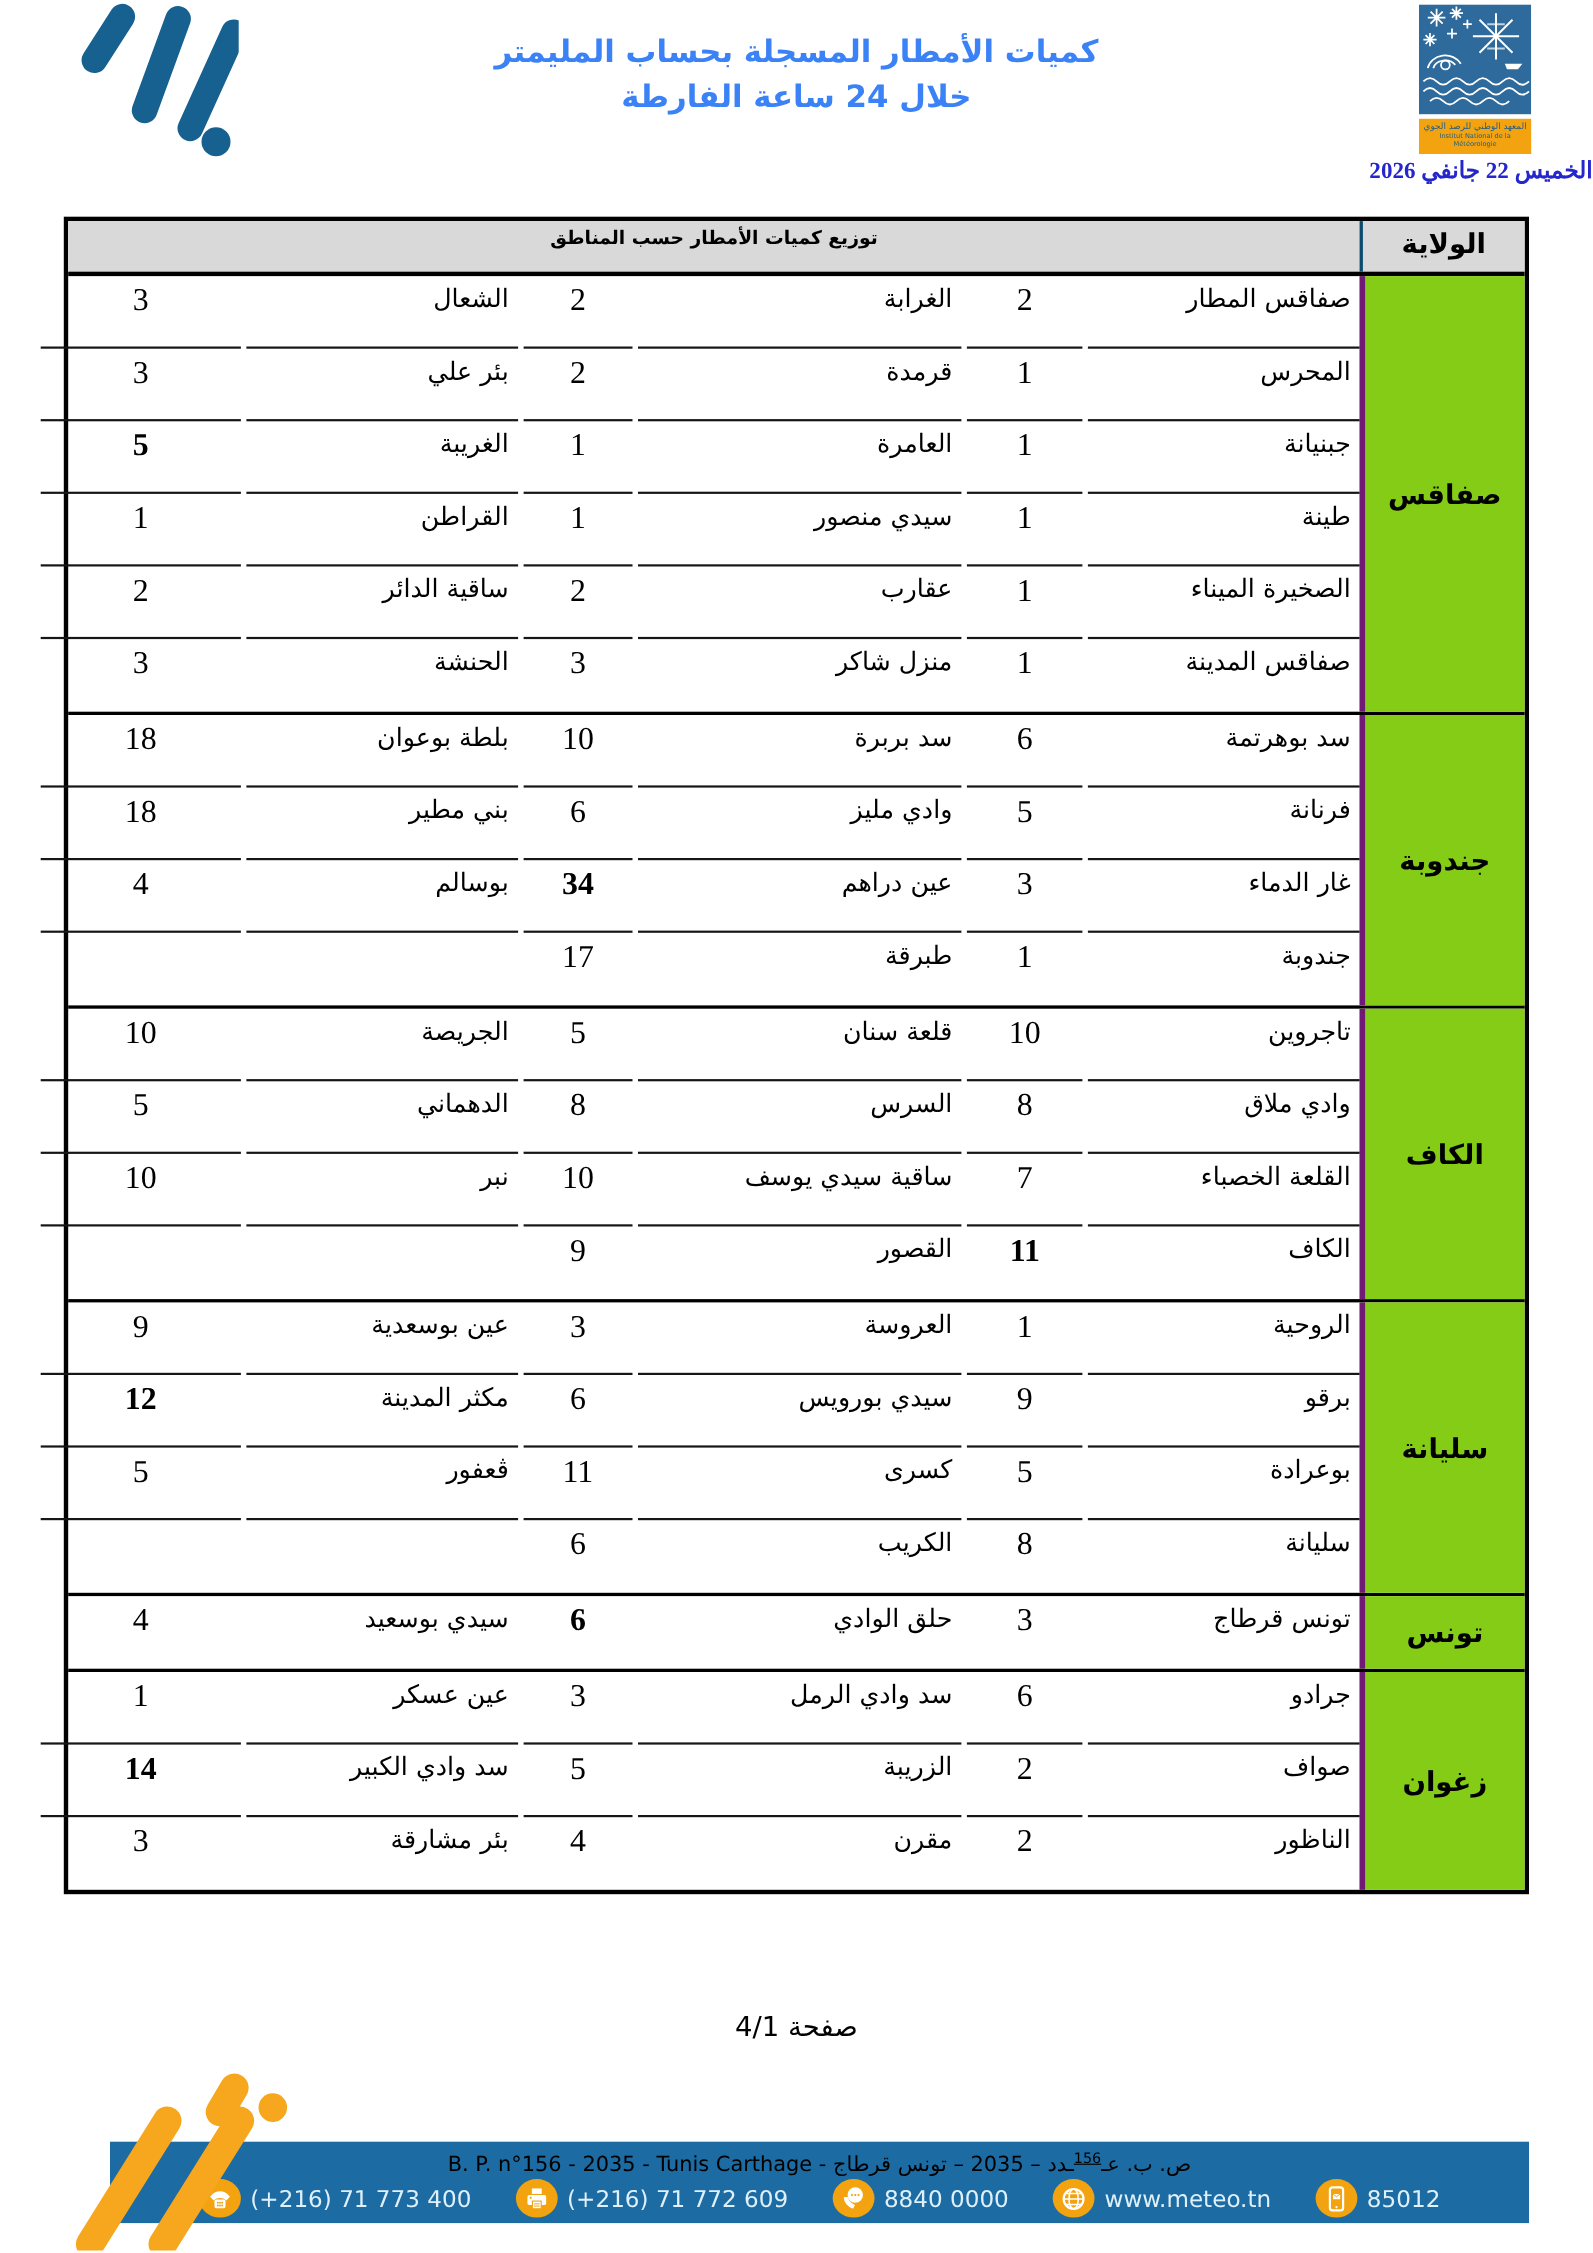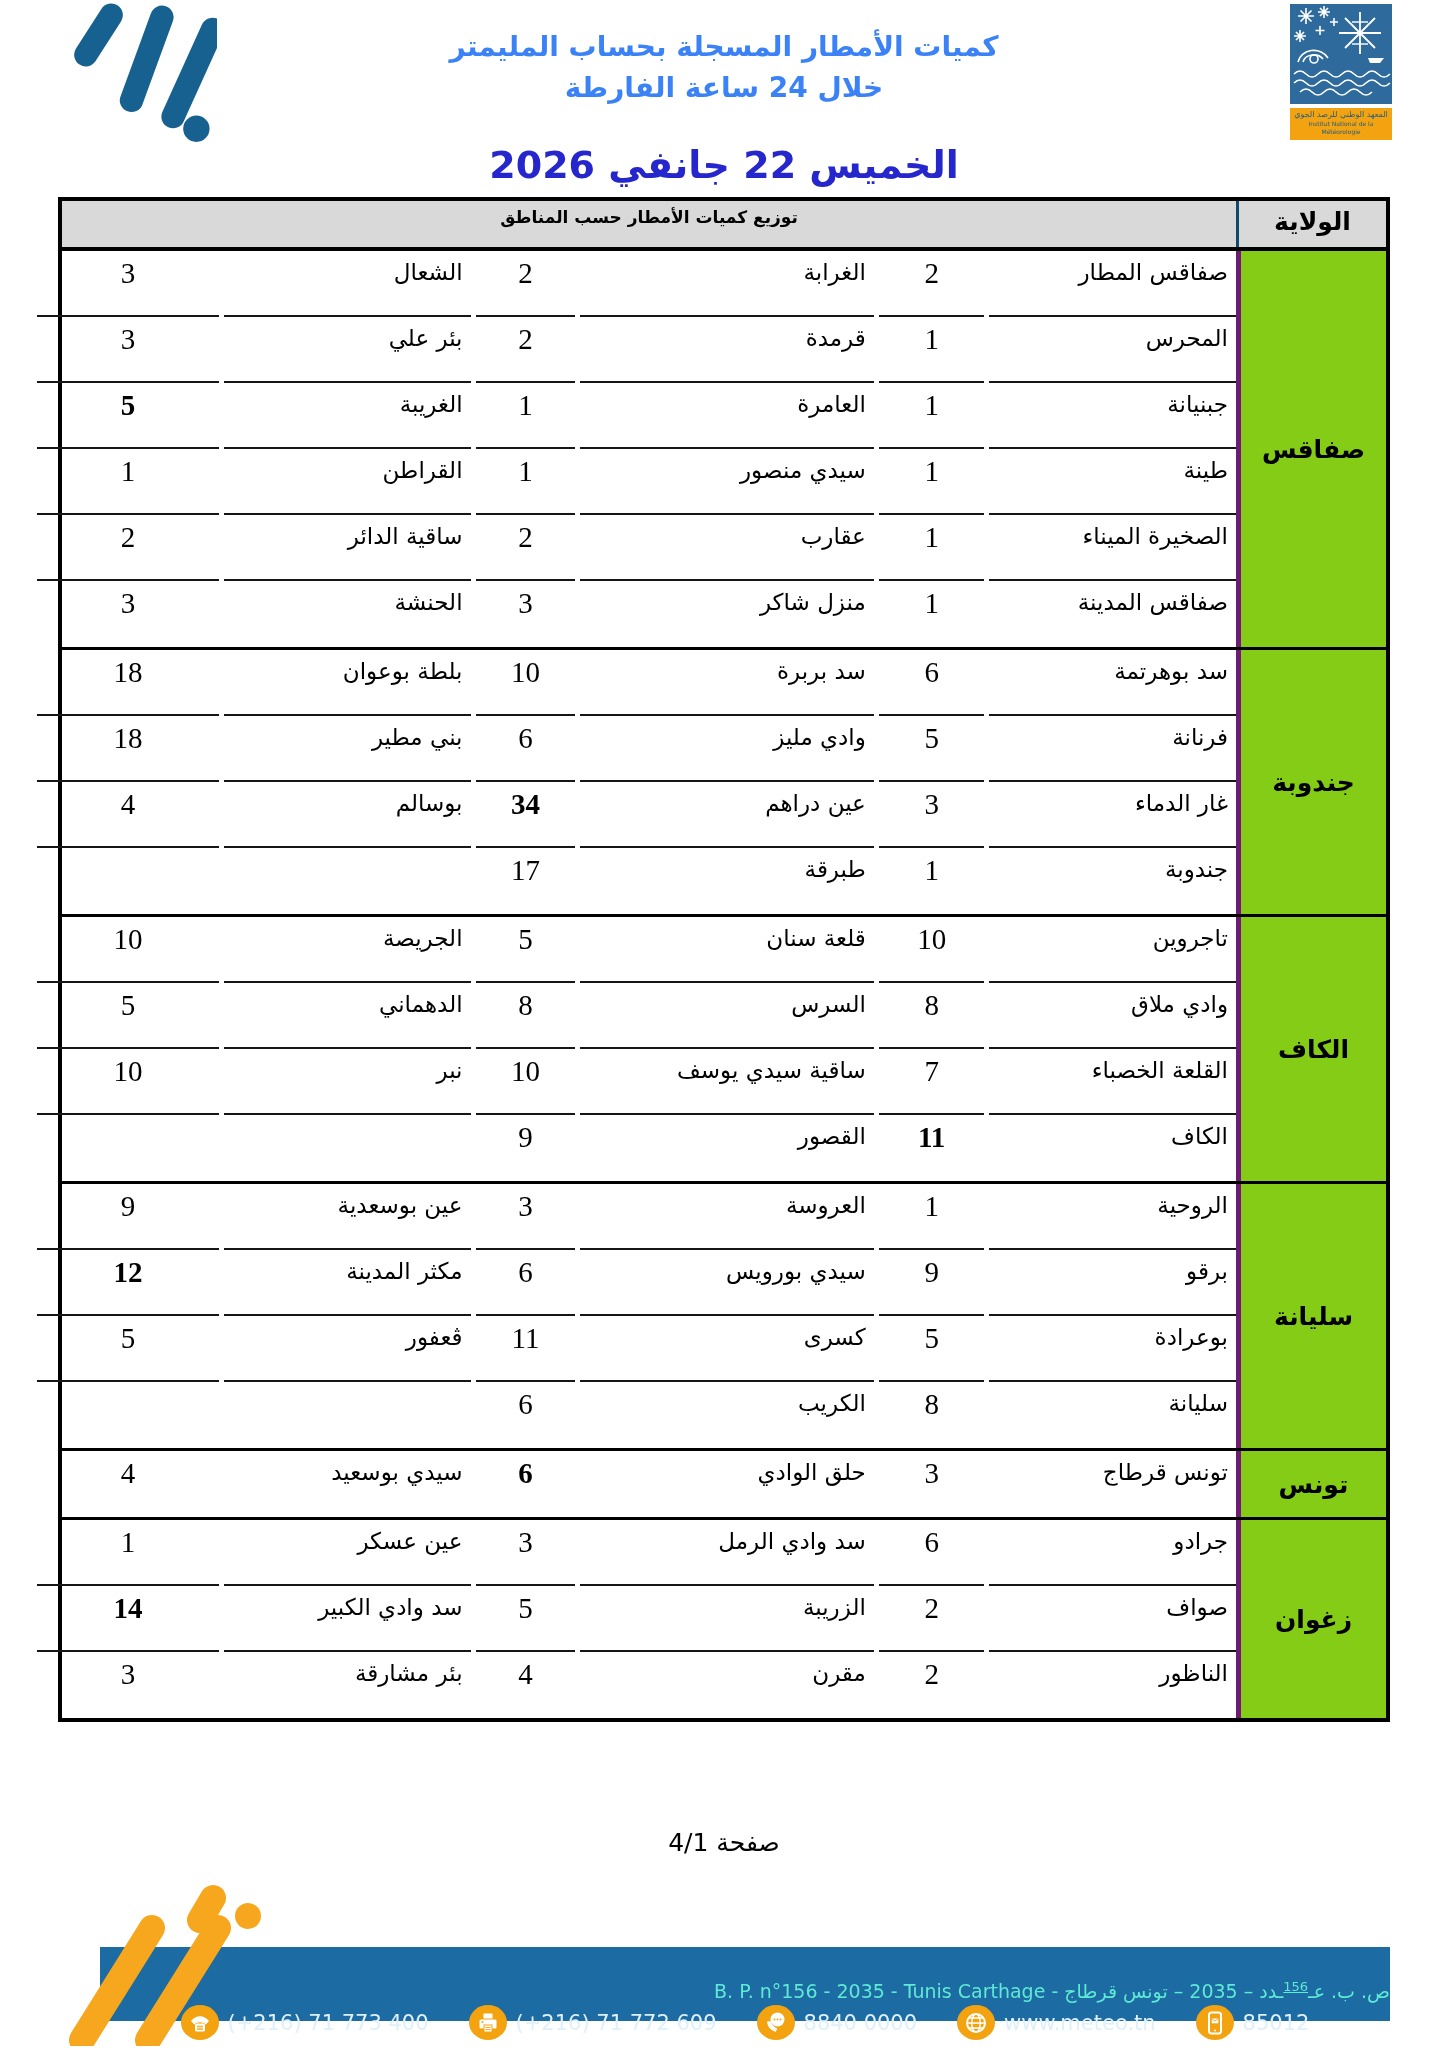--- a/index.html
+++ b/index.html
@@ -8,22 +8,22 @@
 
   
   .logo-left{position:absolute;top:2px;left:52px;width:165px;height:142px;}
   .logo-right{position:absolute;top:4px;right:56px;width:102px;height:132px;}
   .logo-right .band{background:#f2a30f;height:32px;padding-top:2px;box-sizing:border-box;
       text-align:center;line-height:1.25;overflow:hidden;}
   .band .ar{font-size:8px;color:#235e88;display:block;}
   .band .fr{font-size:6px;color:#235e88;display:block;}
   .titles{position:absolute;top:26px;left:0;right:0;text-align:center;
       color:#3b82f6;font-weight:bold;font-size:28px;line-height:41px;}
-  .doc-date{position:absolute;top:143px;left:0;right:0;text-align:center;
-      color:#2626cd;font-weight:bold;font-size:38px;}
+  .doc-date{position:absolute;top:143px;left:0;right:0;text-align:right;
+      color:#2626cd;font-weight:bold;font-size:21px;font-family:Liberation Serif, serif;}
 
   
   .rain-table{position:absolute;top:197px;left:58px;right:58px;border:4px solid #000;background:#fff;}
   .thead{display:grid;grid-template-columns:150px 1fr;border-bottom:4px solid #000;height:46px;background:#d9d9d9;}
   .thead .gov-h{border-left:3px solid #0c4a6e;font-weight:bold;font-size:25px;text-align:center;padding-top:6px;}
   .thead .main-h{text-align:center;font-weight:bold;font-size:17px;padding-top:6px;}
   .group{display:grid;grid-template-columns:150px 1fr;}
   .group + .group{border-top:3px solid #000;}
   .gov-cell{background:#84cc16;border-left:5px solid #701a75;display:flex;align-items:center;
       justify-content:center;font-weight:bold;font-size:25px;}
@@ -32,21 +32,21 @@
   .cell-name{font-size:23px;padding:8px 8px 0 0;text-align:right;white-space:nowrap;overflow:hidden;}
   .cell-val{font-family:"Liberation Serif",serif;font-size:29px;text-align:center;padding-top:6px;}
   .cell-val.bold{font-weight:bold;}
 
   
   .page-num{position:absolute;top:1828px;left:0;right:0;text-align:center;font-size:25px;color:#000;}
 
   
   .footer-bar{position:absolute;top:1947px;left:100px;right:58px;height:74px;background:#1d6ba3;z-index:1;}
   .footer-stripes{position:absolute;top:1882px;left:52px;width:250px;height:164px;z-index:2;}
-  .address{text-align:right;color:#5eead4;font-size:19px;padding-top:8px;direction:rtl;margin-top:24px;}
+  .address{text-align:center;color:#000000;font-size:19px;padding-top:8px;direction:rtl;}
   .address .sup{font-size:13px;vertical-align:super;text-decoration:underline;}
   .contacts{direction:ltr;display:flex;justify-content:center;align-items:center;gap:40px;
       margin-top:3px;color:#def0fa;font-size:21px;}
   .contact{display:flex;align-items:center;gap:9px;}
   .icon-circle{width:38px;height:35px;border-radius:50%;background:#f2a30f;display:flex;
       align-items:center;justify-content:center;flex:0 0 auto;}
 </style>
 </head>
 <body>
 

